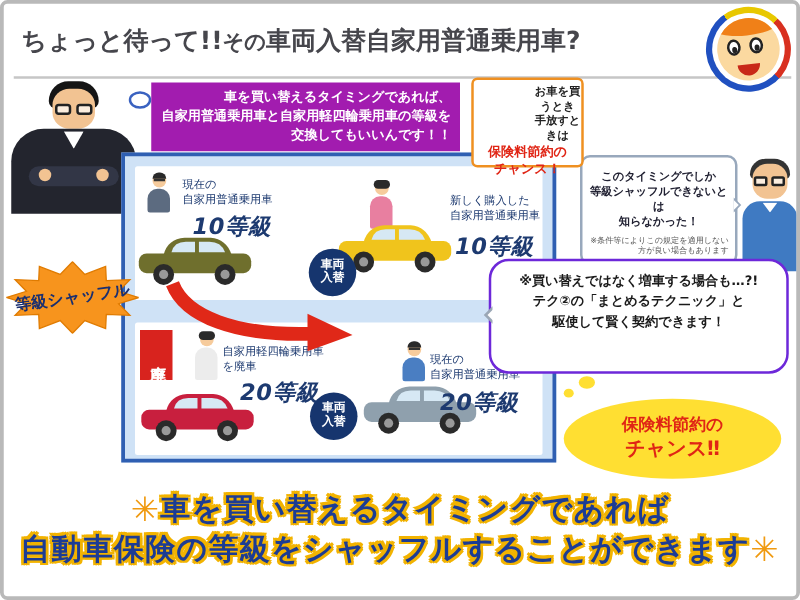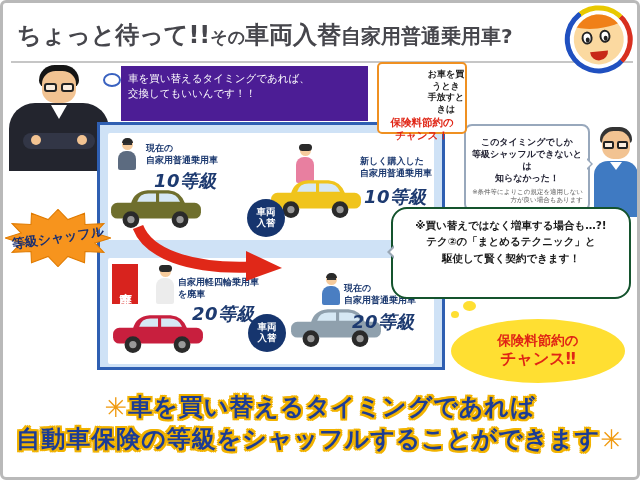--- a/index.html
+++ b/index.html
@@ -2,21 +2,21 @@
 <html><head>
 <meta charset="utf-8">
 <style>
   * { margin:0; padding:0; box-sizing:border-box; }
   body { background:#fff; font-family:"DejaVu Sans","Liberation Sans",sans-serif; }
   .page { position:relative; width:640px; height:480px; background:#fff;
           border:3px solid #b9b9b9; border-radius:6px; overflow:hidden; }
 
   
   .title { position:absolute; left:14px; top:16px; color:#46464c; font-weight:bold; white-space:nowrap; }
-  .t-lg { font-size:24px; } .t-md { font-size:20px; } .t-sm { font-size:17px; }
+  .t-lg { font-size:20px; } .t-md { font-size:20px; } .t-sm { font-size:17px; }
   .rule { position:absolute; left:8px; top:58px; width:622px; height:2px; background:#c6c6c6; }
 
   
   .mascot { position:absolute; left:548px; top:3px; width:84px; height:72px; transform:rotate(-6deg); }
   .ms-ring { position:absolute; right:2px; top:0; width:68px; height:68px; border-radius:50%;
              background:conic-gradient(from 210deg,#2050c0 0 120deg,#e8c800 120deg 200deg,#d83020 200deg 290deg,#2050c0 290deg 360deg); }
   .ms-white { position:absolute; inset:5px; background:#fff; border-radius:50%; }
   .ms-face { position:absolute; inset:4px; background:#fbd9a0; border-radius:50%; overflow:hidden; }
   .ms-hair { position:absolute; left:-6px; top:-10px; right:-6px; height:24px; background:#f08018; border-radius:50%; }
   .ms-eye { position:absolute; top:16px; width:11px; height:13px; background:#fff; border:2px solid #222; border-radius:50%; }
@@ -31,22 +31,22 @@
   .bm-glass { position:absolute; top:18px; width:13px; height:9px; border:2px solid #222; border-radius:3px; background:rgba(255,255,255,.7); }
   .bm-glass.l{ left:37px; } .bm-glass.r{ left:54px; }
   .bm-body { position:absolute; left:2px; top:38px; width:100px; height:68px; background:#23252e; border-radius:26px 26px 0 0; }
   .bm-shirt { position:absolute; left:44px; top:40px; width:16px; height:14px; background:#fff; clip-path:polygon(0 0,100% 0,50% 100%); }
   .bm-arms { position:absolute; left:16px; top:68px; width:72px; height:16px; background:#323646; border-radius:8px; }
   .bm-hand { position:absolute; width:10px; height:10px; background:#f2c392; border-radius:50%; top:70px; }
   .bm-hand.l{ left:24px; } .bm-hand.r{ left:70px; }
   .bubble-dot { position:absolute; left:100px; top:70px; width:18px; height:14px; border:2px solid #3a62c0; border-radius:50%; background:#fff; }
 
   
-  .intro-box { position:absolute; left:118px; top:63px; width:247px; height:55px; background:#4c1d95;
-               color:#fff; font-size:10.5px; font-weight:normal; line-height:1.45; padding:5px 7px; white-space:nowrap; }
+  .intro-box { position:absolute; left:118px; top:63px; width:247px; height:55px; background:#a21caf;
+               color:#fff; font-size:10.5px; font-weight:bold; line-height:1.45; padding:5px 7px; white-space:nowrap;text-align:right; }
 
   
   .chance-box { position:absolute; left:374px; top:59px; width:90px; height:72px; background:#fff;
                 border:2px solid #ef9021; border-radius:5px; text-align:center; padding-top:5px; z-index:6; }
   .cb-black { font-size:9px; font-weight:bold; color:#222; line-height:1.3;padding-left:48px; }
   .cb-red { font-size:10.5px; font-weight:bold; color:#e02515; line-height:1.3; }
 
   
   .timing-bubble { position:absolute; left:461px; top:121px; width:126px; height:88px; background:#fff;
                    border:2px solid #98a8bc; border-radius:8px; padding:10px 5px 0; text-align:center; z-index:5; }
@@ -61,21 +61,21 @@
   .gm-glass.l{ left:11px; } .gm-glass.r{ left:25px; }
   .gm-body { position:absolute; left:2px; top:34px; width:44px; height:56px; background:#3f7ac2; border-radius:14px 14px 0 0; }
   .gm-collar { position:absolute; left:18px; top:35px; width:12px; height:8px; background:#fff; clip-path:polygon(0 0,100% 0,50% 100%); }
 
   
   .diagram { position:absolute; left:94px; top:119px; width:348px; height:248px;
              background:#cfe2f6; border:3px solid #2f5fb2; }
   .panel { position:absolute; left:8px; width:326px; background:#fff; border-radius:2px; }
   .panel-top { top:8px; height:107px; }
   .panel-bottom { top:133px; height:106px; }
-  .dg-label { position:absolute; font-size:9px; font-weight:bold; color:#1d3a70; line-height:1.35; }
+  .dg-label { position:absolute; font-size:9px; font-weight:normal; color:#1d3a70; line-height:1.35; }
   .dg-grade { position:absolute; font-size:18px; font-weight:800; font-style:italic; color:#1d3a70; letter-spacing:.5px; }
   .swap-circle { position:absolute; width:38px; height:38px; border-radius:50%; background:#16356e; color:#fff;
                  display:flex; flex-direction:column; align-items:center; justify-content:center;
                  font-size:9.5px; font-weight:bold; line-height:1.15; z-index:4; }
   .scrap-badge { position:absolute; left:4px; top:6px; width:26px; height:40px; background:#d8231e; color:#fff;
                  writing-mode:vertical-rl; text-orientation:upright; font-size:13px; font-weight:bold;
                  display:flex; align-items:center; justify-content:center; letter-spacing:2px; }
   .car { position:absolute; } .car svg { width:100%; height:100%; display:block; }
   .car-olive { color:#6f6f2d; } .car-yellow { color:#f0c41c; } .car-red { color:#c81f3e; } .car-gray { color:#8fa0ad; }
   .red-arrow { position:absolute; left:28px; top:98px; width:175px; height:58px; z-index:5; }
@@ -91,21 +91,21 @@
   .body-gray { background:#5c6b80; } .body-pink { background:#e87fa0; } .body-white { background:#ececec; } .body-blue { background:#4a7ec2; }
 
   
   .shuffle-badge { position:absolute; left:2px; top:206px; width:106px; height:58px; z-index:7; }
   .shuffle-badge svg { position:absolute; inset:0; width:100%; height:100%; }
   .shuffle-text { position:absolute; inset:0; display:flex; align-items:center; justify-content:center;
                   font-size:13px; font-weight:bold; color:#1a2f70; transform:rotate(-8deg); white-space:nowrap; }
 
   
   .tip-bubble { position:absolute; left:388px; top:204px; width:240px; height:92px; background:#fff;
-                border:2px solid #14532d; border-radius:16px; text-align:center; padding-top:8px; z-index:6; }
+                border:2px solid #6d28d9; border-radius:16px; text-align:center; padding-top:8px; z-index:6; }
   .tip-line { font-size:10.5px; font-weight:bold; color:#1a1a1a; line-height:1.55; }
   .tip-bubble::before { content:""; position:absolute; left:-13px; top:36px; border:7px solid transparent; border-right-color:#9aa7b5; }
   .tip-bubble::after  { content:""; position:absolute; left:-8px;  top:38px; border:5px solid transparent; border-right-color:#fff; }
 
   
   .chance-ellipse { position:absolute; left:448px; top:316px; width:174px; height:64px; background:#ffdf32;
                     border-radius:50%; display:flex; flex-direction:column; align-items:center; justify-content:center; z-index:6; }
   .ce-1 { font-size:13.5px; font-weight:bold; color:#e02515; line-height:1.3; }
   .ce-2 { font-size:16px; font-weight:bold; color:#e02515; line-height:1.3; }
   .trail { position:absolute; background:#ffdf32; border-radius:50%; z-index:6; }
@@ -152,20 +152,21 @@
     <div class="bm-body"></div>
     <div class="bm-shirt"></div>
     <div class="bm-arms"></div>
     <div class="bm-hand l"></div>
     <div class="bm-hand r"></div>
   </div>
   <div class="bubble-dot"></div>
 
   <div class="intro-box">
     <div>車を買い替えるタイミングであれば、</div>
+    <div>自家用普通乗用車と自家用軽四輪乗用車の等級を</div>
     <div>交換してもいいんです！！</div>
   </div>
 
   <div class="chance-box">
     <div class="cb-black">お車を買うとき</div>
     <div class="cb-black">手放すときは</div>
     <div class="cb-red">保険料節約の</div>
     <div class="cb-red">チャンス！</div>
   </div>
 

